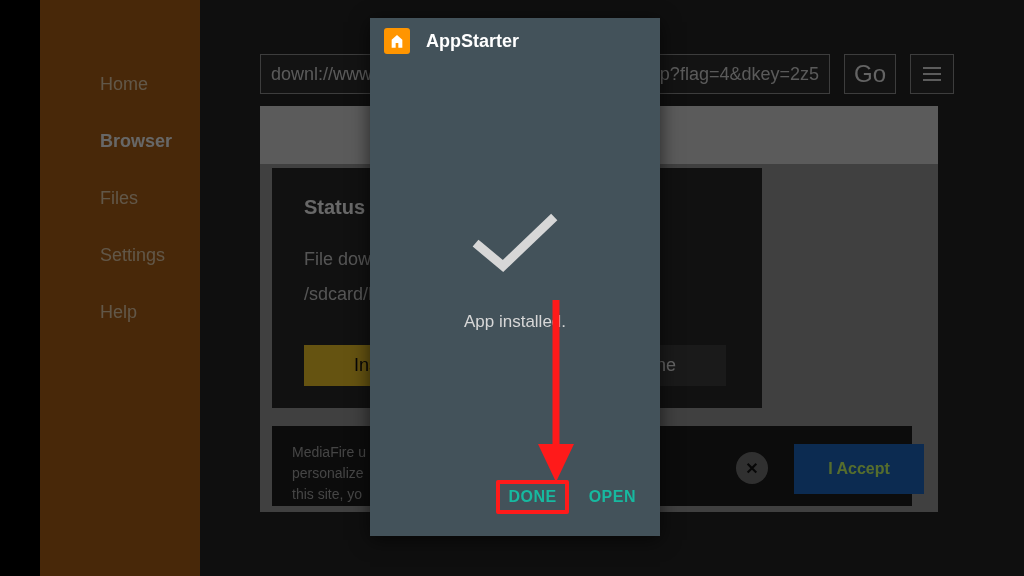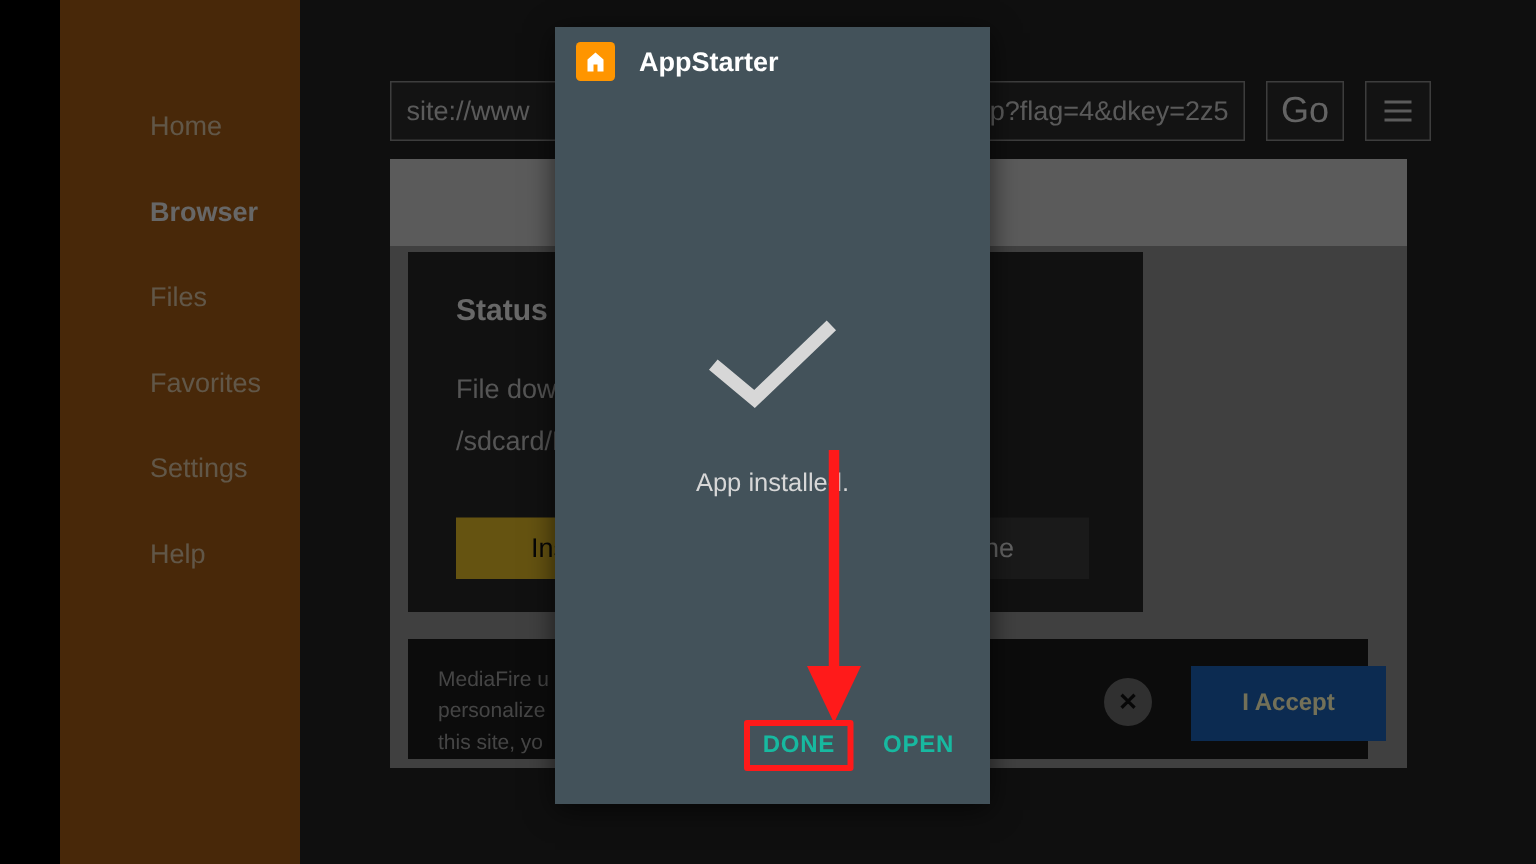--- a/index.html
+++ b/index.html
@@ -25,21 +25,21 @@
     .page-body  { position:absolute; top:164px; left:60px; right:86px; bottom:64px; background:#8f8f8f; }
 
     .status-card { position:absolute; top:168px; left:72px; width:490px; height:240px; background:#262626; padding:28px 32px; color:#bdbdbd; }
     .status-title { color:#e6e6e6; font-size:20px; font-weight:700; margin-bottom:30px; }
     .status-line  { font-size:18px; margin-bottom:14px; }
     .btn-row { position:absolute; bottom:22px; left:32px; display:flex; gap:30px; }
     .install-btn { background:#e0b826; color:#111; font-size:18px; padding:10px 50px; }
     .done-btn-bg { background:#3a3a3a; color:#ddd; font-size:18px; padding:10px 50px; margin-left:110px; }
 
     .cookie-bar { position:absolute; left:72px; bottom:70px; width:640px; height:80px; background:#1b1b1b; padding:16px 20px; color:#9a9a9a; font-size:14px; line-height:1.5; }
-    .accept-btn { position:absolute; right:100px; bottom:82px; width:130px; height:50px; background:#1b5fb4; color:#fef9c3; font-size:16px; display:flex; align-items:center; justify-content:center; font-weight:600; }
+    .accept-btn { position:absolute; right:100px; bottom:82px; width:130px; height:50px; background:#1b5fb4; color:#bef264; font-size:16px; display:flex; align-items:center; justify-content:center; font-weight:600; }
     .close-circ { position:absolute; right:256px; bottom:92px; width:32px; height:32px; border-radius:50%; background:#6b6b6b; display:flex; align-items:center; justify-content:center; color:#111; font-weight:700; font-size:16px; }
 
     
     .dim { position:absolute; inset:0; background:rgba(0,0,0,0.55); }
 
     
     .modal { position:absolute; left:370px; top:18px; width:290px; height:518px; background:#43525a; box-shadow:0 4px 18px rgba(0,0,0,.6); }
     .modal-header { height:46px; display:flex; align-items:center; padding:17px 14px; gap:16px; }
     .app-icon { width:26px; height:26px; background:#ff9500; border-radius:3px; display:flex; align-items:center; justify-content:center; }
     .app-icon svg { fill:#fff; }
@@ -57,29 +57,28 @@
     .arrow { position:absolute; left:532px; top:296px; pointer-events:none; }
   </style>
 </head>
 <body>
 
 <div class="app-bg">
   <div class="sidebar">
     <div class="sidebar-item">Home</div>
     <div class="sidebar-item active">Browser</div>
     <div class="sidebar-item">Files</div>
-    <div class="sidebar-item">Favorites</div>
     <div class="sidebar-item">Settings</div>
     <div class="sidebar-item">Help</div>
   </div>
 
   <div class="main">
     <div class="url-row">
       <div class="url-box">
-        <span class="url-left">site://www</span>
+        <span class="url-left">downl://www</span>
         <span class="url-right">p?flag=4&amp;dkey=2z5</span>
       </div>
       <div class="go-btn">Go</div>
       <div class="menu-btn">
         <svg width="20" height="16" viewBox="0 0 20 16">
             <path d="M1 2h18M1 8h18M1 14h18" stroke-width="2"></path>
           </svg>
       </div>
     </div>
 

